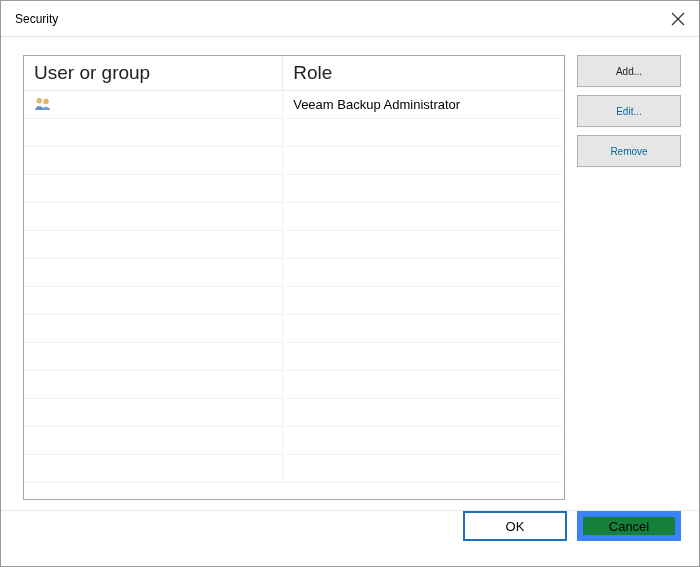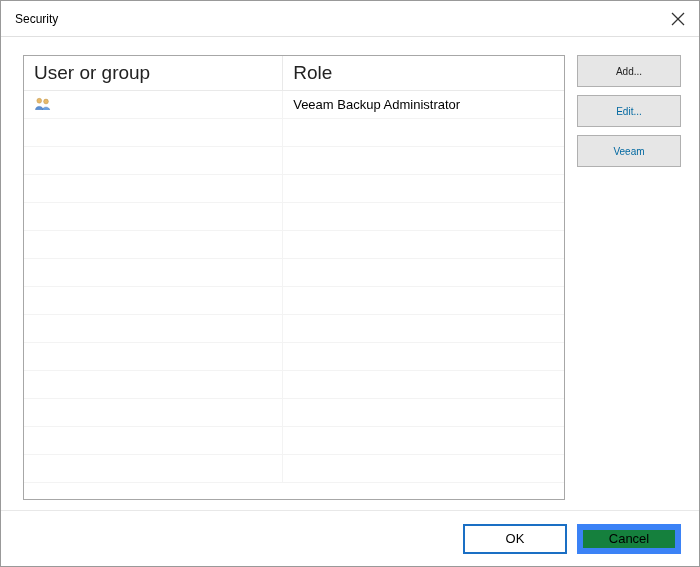--- a/index.html
+++ b/index.html
@@ -111,21 +111,20 @@
       justify-content: center;
     }
     .btn.disabled {
       color: #0369a1;
       cursor: default;
       background: #e6e6e6;
     }
     .footer {
       height: 56px;
       display: flex;
-      align-items: center;
       justify-content: flex-end;
       padding: 0 18px 0 0;
       gap: 10px;
       border-top: 1px solid #e8e8e8;
     }
     .btn-footer {
       width: 104px;
       height: 30px;
       border: 6px solid #3b82f6;
       background: #15803d;
@@ -221,21 +220,21 @@
           <div class="tr">
             <div class="td col-user"></div>
             <div class="td col-role"></div>
           </div>
         </div>
     </div>
 
     <div class="side-buttons">
       <button class="btn">Add...</button>
       <button class="btn disabled">Edit...</button>
-      <button class="btn disabled">Veeam</button>
+      <button class="btn disabled">Remove</button>
     </div>
   </div>
 
   <div class="footer">
     <button class="btn-footer btn-ok">OK</button>
     <button class="btn-footer">Cancel</button>
   </div>
 </div>
 
 </body></html>

